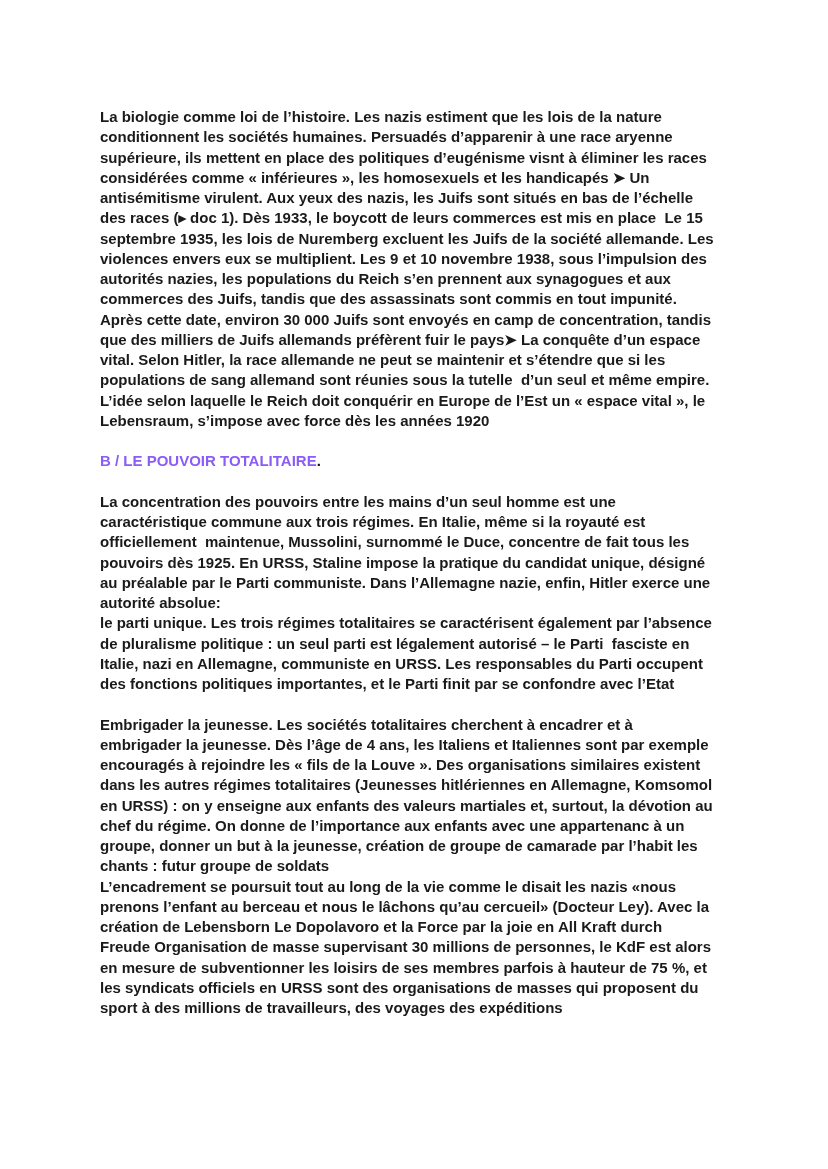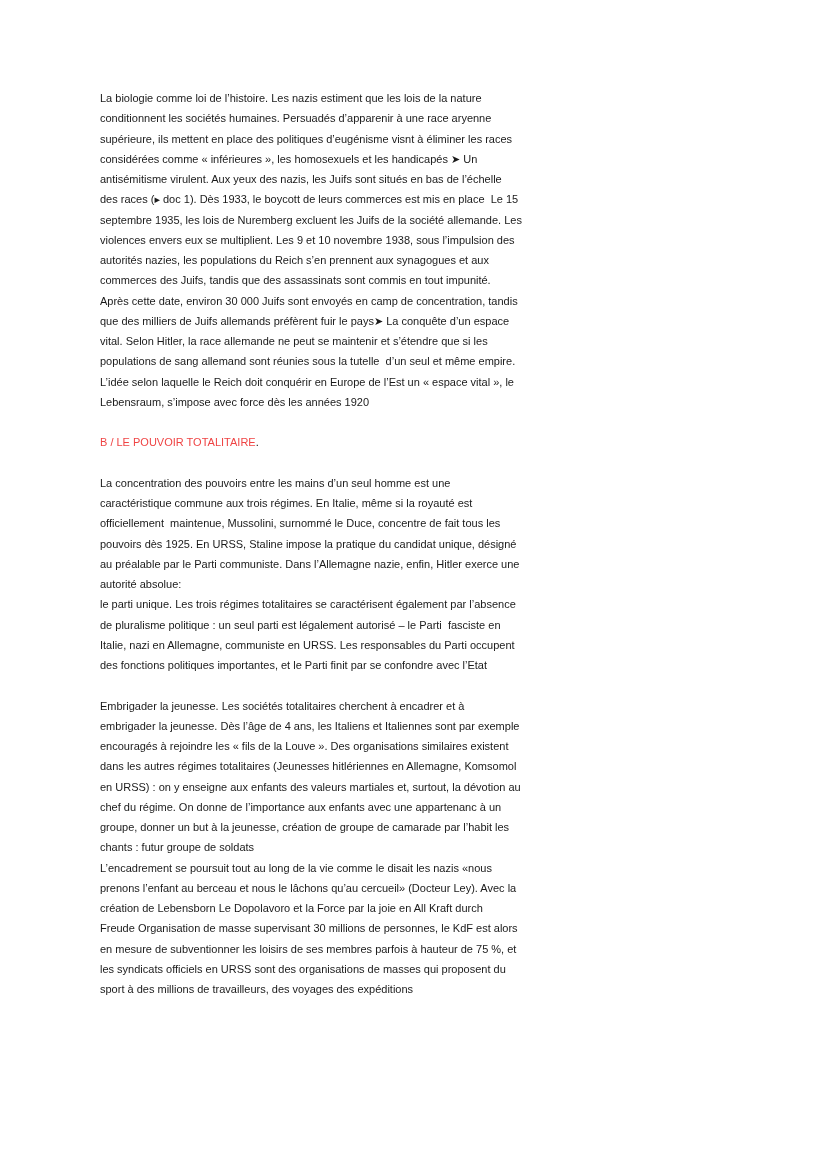--- a/index.html
+++ b/index.html
@@ -10,39 +10,39 @@
   .page {
     position: relative;
     width: 828px;
     height: 1169px;
     background: #ffffff;
     overflow: hidden;
   }
   .doc-content {
     position: absolute;
     left: 100px;
-    top: 88px;
+    top: 107px;
     width: 695px;
     font-family: "Liberation Sans", sans-serif;
-    font-weight: 400;
-    font-size: 11px;
+    font-weight: 700;
+    font-size: 15px;
     line-height: 20.25px;
     color: #1a1a1a;
     -webkit-font-smoothing: antialiased;
   }
   .para {
     margin: 0 0 20.25px 0;
     white-space: pre-wrap;
   }
   .heading {
     margin: 0 0 20.25px 0;
     white-space: pre-wrap;
   }
   .heading .heading-text {
-    color: #ef4444;
+    color: #8b5cf6;
   }
   .heading .heading-period {
     color: #111111;
   }
 </style>
 </head>
 <body>
 
 <div class="page">
   <div class="doc-content">

